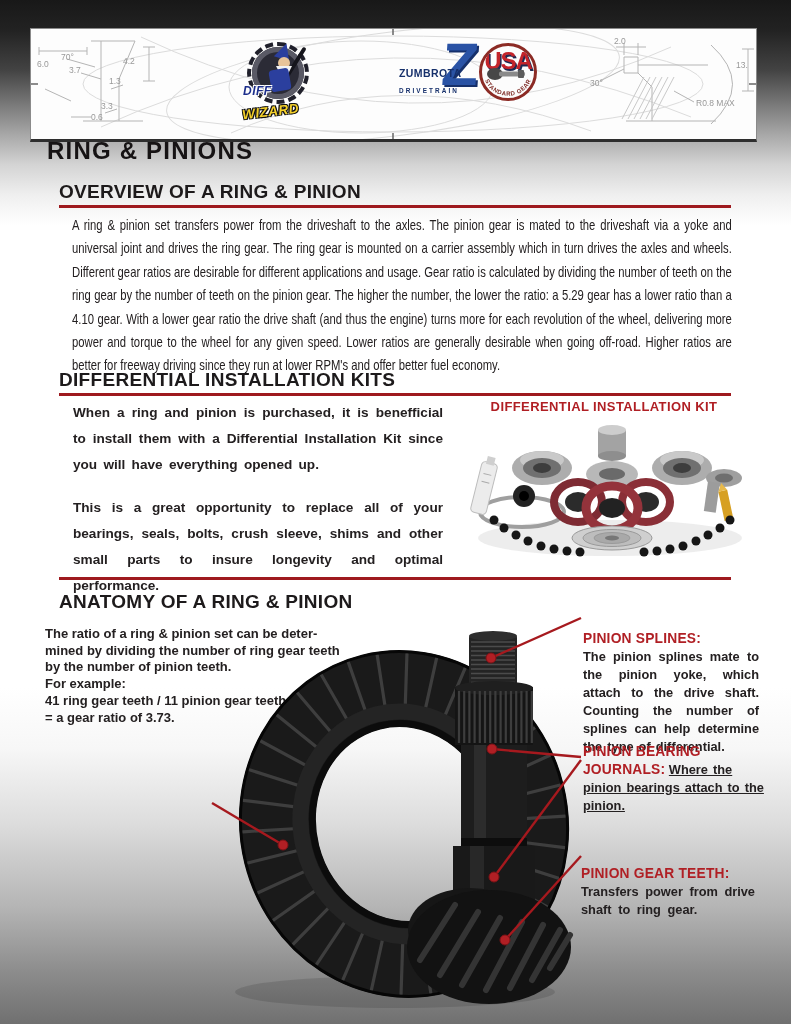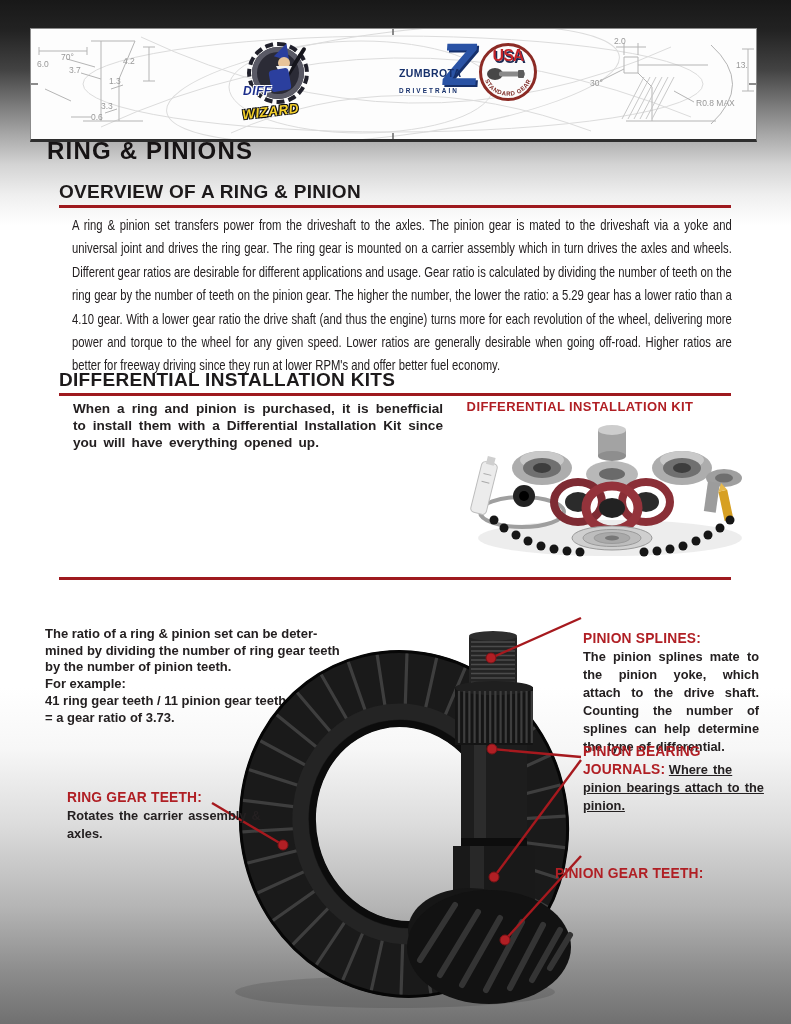--- a/index.html
+++ b/index.html
@@ -38,54 +38,54 @@
   
   #logo-zumbrota{left:368px;top:14px;width:78px;height:76px;}
   .zb-z{position:absolute;right:-2px;top:-8px;font-size:60px;font-weight:900;color:#2a53a5;
         text-shadow:2px 2px 0 #16306b;transform:skewX(-4deg);line-height:1;}
   .zb-name{position:absolute;left:0;top:24px;font-size:10.5px;font-weight:900;color:#16306b;letter-spacing:.4px;}
   .zb-sub{position:absolute;left:0;top:44px;font-size:6.4px;font-weight:bold;color:#16306b;letter-spacing:2.1px;}
   
   #logo-usa{left:447px;top:12px;width:60px;height:82px;}
   .usa-circle{position:absolute;left:1px;top:2px;width:52px;height:52px;border-radius:50%;
               border:3px solid #8c2b25;background:#fcfcfc;overflow:hidden;}
-  .usa-name{position:absolute;left:0;top:1px;width:52px;text-align:center;font-size:16px;font-weight:900;
+  .usa-name{position:absolute;left:0;top:1px;width:52px;text-align:center;font-size:24px;font-weight:900;
             letter-spacing:-1px;color:#c3242a;text-shadow:1.5px 1.5px 0 #1e2a52;}
   .usa-arc-svg{position:absolute;left:0px;top:22px;}
 
   
   #page-title{left:47px;top:137px;font-size:24px;font-weight:bold;color:#161314;letter-spacing:1.2px;}
   .h2{position:absolute;font-size:19px;font-weight:bold;color:#1d1a1b;letter-spacing:.3px;}
   .red-rule{position:absolute;left:59px;width:672px;height:3px;background:#9e191e;}
 
   
   #overview-body{left:72px;top:214px;width:830px;transform:scaleX(0.795);transform-origin:0 0;
                  font-size:14.2px;line-height:23.4px;text-align:justify;color:#242021;}
 
   
   #kits-text{left:73px;top:400px;width:374px;}
-  #kits-text p{margin:0 4px 17px 0;font-size:13.6px;font-weight:bold;line-height:17px;
+  #kits-text p{margin:0 4px 17px 0;font-size:13.6px;font-weight:bold;line-height:26px;
                text-align:justify;word-spacing:2.5px;color:#242021;}
-  #kit-label{left:452px;top:399px;width:256px;text-align:center;font-size:13px;font-weight:bold;
+  #kit-label{left:476px;top:399px;width:256px;text-align:center;font-size:13px;font-weight:bold;
              color:#b01f24;letter-spacing:.4px;}
   #kit-art{left:460px;top:416px;}
 
   
   #anatomy-intro{left:45px;top:626px;width:360px;white-space:pre-line;font-size:13px;font-weight:bold;
                  line-height:16.7px;color:#242021;}
   .callout{position:absolute;}
   .callout .c-title{font-size:13.8px;font-weight:bold;color:#b01f24;letter-spacing:.2px;line-height:16.6px;margin-top:24px;}
   .callout .c-body{font-size:12.8px;font-weight:bold;color:#242021;line-height:18px;text-align:justify;word-spacing:1.5px;}
   #co-ring{left:67px;top:766px;width:205px;}
   #co-ring .c-body{text-align:left;}
   #co-splines{left:583px;top:607px;width:176px;}
   #co-journals{left:583px;top:744px;width:184px;font-size:12.8px;line-height:16.3px;}
   #co-journals .c-title{font-size:13.8px;}
   #co-journals .c-body{display:inline;text-align:left;text-decoration:underline;}
-  #co-pteeth{left:555px;top:842px;width:178px;}
+  #co-pteeth{left:581px;top:842px;width:178px;}
   #co-pteeth .c-body{text-align:left;word-spacing:3px;}
 
   #gear-svg{position:absolute;left:0;top:600px;}
 </style>
 </head>
 <body>
 
 <div id="page">
 
   <div class="abs" id="top-grad"></div>
@@ -204,20 +204,21 @@
   <div class="abs h2" style="left:59px;top:181px;">OVERVIEW OF A RING &amp; PINION</div>
 
   <div class="abs" id="page-title">RING &amp; PINIONS</div>
   <div class="red-rule" style="top:205px;"></div>
   <div class="abs" id="overview-body">A ring &amp; pinion set transfers power from the driveshaft to the axles. The pinion gear is mated to the driveshaft via a yoke and universal joint and drives the ring gear. The ring gear is mounted on a carrier assembly which in turn drives the axles and wheels. Different gear ratios are desirable for different applications and usage. Gear ratio is calculated by dividing the number of teeth on the ring gear by the number of teeth on the pinion gear. The higher the number, the lower the ratio: a 5.29 gear has a lower ratio than a 4.10 gear. With a lower gear ratio the drive shaft (and thus the engine) turns more for each revolution of the wheel, delivering more power and torque to the wheel for any given speed. Lower ratios are generally desirable when going off-road. Higher ratios are better for freeway driving since they run at lower RPM's and offer better fuel economy.</div>
 
   <div class="abs h2" style="left:59px;top:369px;">DIFFERENTIAL INSTALLATION KITS</div>
   <div class="red-rule" style="top:393px;"></div>
   <div class="abs" id="kits-text">
     <p>When a ring and pinion is purchased, it is benefficial to install them with a Differential Installation Kit since you will have  everything opened up.</p>
+    <p>This is a great opportunity to replace all of your bearings, seals, bolts, crush sleeve, shims and other small parts to insure longevity and optimal performance.</p>
   </div>
   <div class="abs" id="kit-label">DIFFERENTIAL INSTALLATION KIT</div>
 
   <svg class="abs" id="kit-art" width="295" height="150" viewBox="0 0 295 150">
     <ellipse cx="150" cy="122" rx="132" ry="18" fill="#d8d8d8" opacity="0.45"></ellipse>
 
     <ellipse cx="62" cy="96" rx="42" ry="15" fill="none" stroke="#9f9f9f" stroke-width="4"></ellipse>
     <g transform="rotate(14 24 72)">
       <rect x="16" y="46" width="16" height="52" rx="4" fill="#ececec" stroke="#bdbdbd"></rect>
       <rect x="20" y="40" width="8" height="8" fill="#cfcfcf"></rect>
@@ -287,20 +288,21 @@
       <circle cx="236" cy="125" r="4.5"></circle>
         <circle cx="223" cy="130" r="4.5"></circle>
         <circle cx="210" cy="133" r="4.5"></circle>
       <circle cx="197" cy="135" r="4.5"></circle>
         <circle cx="184" cy="136" r="4.5"></circle>
     </g>
   </svg>
 
   <div class="red-rule" style="top:577px;"></div>
 
+  <div class="abs h2" style="left:59px;top:591px;">ANATOMY OF A RING &amp; PINION</div>
   <div class="abs" id="anatomy-intro">The ratio of a ring &amp; pinion set can be deter-
 mined by dividing the number of ring gear teeth
 by the number of pinion teeth.
 For example:
 41 ring gear teeth / 11 pinion gear teeth
 = a gear ratio of 3.73.</div>
 
   <svg id="gear-svg" width="791" height="424" viewBox="0 600 791 424">
     <ellipse cx="395" cy="992" rx="160" ry="16" fill="#000000" opacity="0.12"></ellipse>
 
@@ -410,32 +412,29 @@
     </g>
     <g fill="#b11f24" stroke="#7d1216" stroke-width="1">
       <circle cx="491" cy="658" r="5"></circle>
         <circle cx="492" cy="749" r="5"></circle>
         <circle cx="494" cy="877" r="5"></circle>
       <circle cx="505" cy="940" r="5"></circle>
         <circle cx="283" cy="845" r="5"></circle>
     </g>
   </svg>
 
-  <div class="callout" id="co-ring">
-    <div class="c-title">RING GEAR TEETH:</div>
-    <div class="c-body">Rotates the carrier assembly &amp; axles.</div>
-  </div>
 
   <div class="callout" id="co-splines">
     <div class="c-title">PINION SPLINES:</div>
     <div class="c-body">The pinion splines mate to the pinion yoke, which attach to the drive shaft. Counting the number of splines can help determine the type of differential.</div>
   </div>
 
   <div class="callout" id="co-journals">
     <span class="c-title">PINION BEARING JOURNALS:</span>
     <span class="c-body">Where the pinion bearings attach to the pinion.</span>
   </div>
 
   <div class="callout" id="co-pteeth">
     <div class="c-title">PINION GEAR TEETH:</div>
+    <div class="c-body">Transfers power from drive shaft to ring gear.</div>
   </div>
 
 </div>
 
 </body></html>

